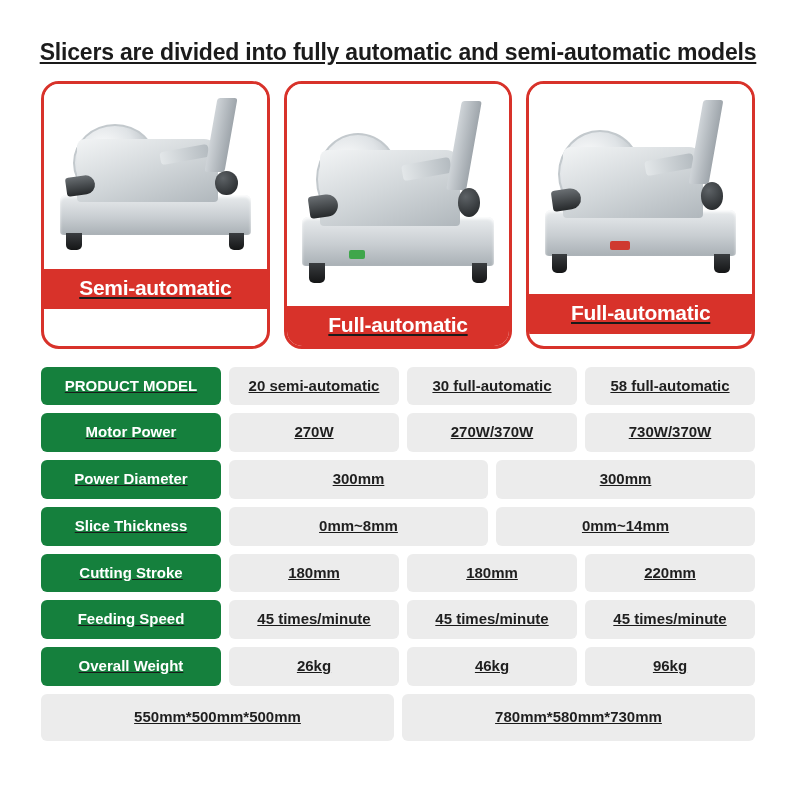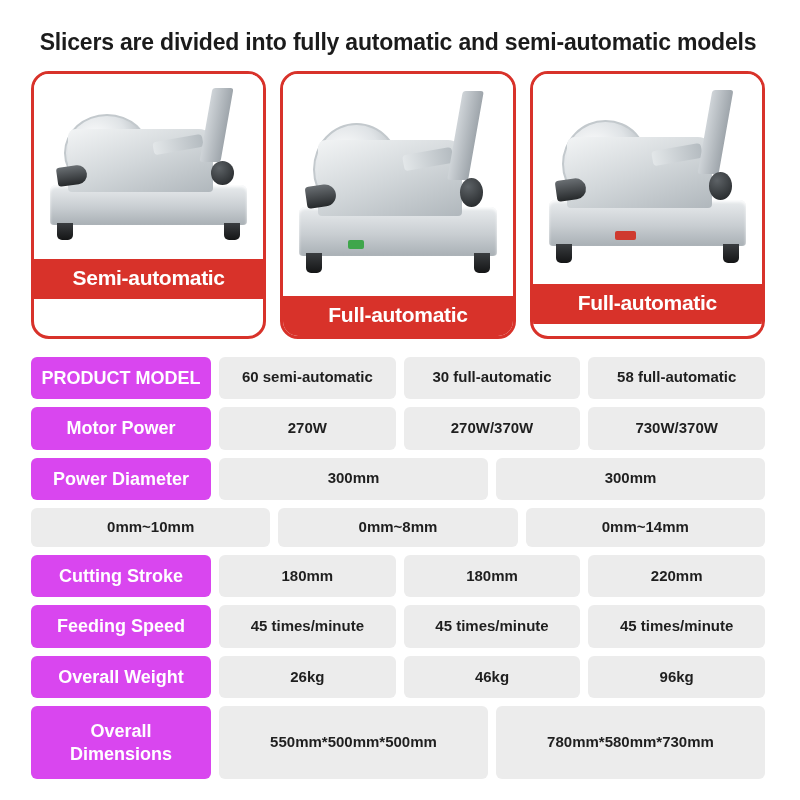--- a/index.html
+++ b/index.html
@@ -12,21 +12,22 @@
     height: 800px;
     font-family: "Liberation Sans", sans-serif;
     color: #1a1a1a;
     overflow: hidden;
   }
   .page {
     width: 796px;
     height: 800px;
     position: relative;
     box-sizing: border-box;
-    padding: 3px;
+    padding: 13px;
+    text-decoration: underline;
   }
   .headline {
     text-align: center;
     font-size: 23px;
     font-weight: 600;
     color: #1b1b1b;
     letter-spacing: -0.2px;
     padding: 26px 10px 14px 10px;
     line-height: 1.2;
   }
@@ -187,24 +188,24 @@
     justify-content: center;
     text-align: center;
     box-sizing: border-box;
     padding: 10px 6px;
     font-size: 15px;
     line-height: 1.25;
   }
   .label-cell {
     width: 180px;
     flex: 0 0 180px;
-    background: #d946ef;
+    background: #15803d;
     color: #ffffff;
     font-weight: 700;
-    font-size: 18px;
+    font-size: 15px;
   }
   .value-cell {
     flex: 1 1 0;
     background: #ececec;
     color: #1f1f1f;
     font-weight: 600;
   }
   .row.last .cell { padding-top: 14px; padding-bottom: 14px; }
 </style>
 </head>
@@ -268,40 +269,40 @@
       </div>
       <div class="caption">Full-automatic</div>
     </div>
 
   </div>
 
   <div class="table">
 
     <div class="row">
       <div class="cell label-cell">PRODUCT MODEL</div>
-      <div class="cell value-cell">60 semi-automatic</div>
+      <div class="cell value-cell">20 semi-automatic</div>
       <div class="cell value-cell">30 full-automatic</div>
       <div class="cell value-cell">58 full-automatic</div>
     </div>
 
     <div class="row">
       <div class="cell label-cell">Motor Power</div>
       <div class="cell value-cell">270W</div>
       <div class="cell value-cell">270W/370W</div>
       <div class="cell value-cell">730W/370W</div>
     </div>
 
     <div class="row">
       <div class="cell label-cell">Power Diameter</div>
       <div class="cell value-cell">300mm</div>
       <div class="cell value-cell">300mm</div>
     </div>
 
     <div class="row">
-      <div class="cell value-cell">0mm~10mm</div>
+      <div class="cell label-cell">Slice Thickness</div>
       <div class="cell value-cell">0mm~8mm</div>
       <div class="cell value-cell">0mm~14mm</div>
     </div>
 
     <div class="row">
       <div class="cell label-cell">Cutting Stroke</div>
       <div class="cell value-cell">180mm</div>
       <div class="cell value-cell">180mm</div>
       <div class="cell value-cell">220mm</div>
     </div>
@@ -314,20 +315,19 @@
     </div>
 
     <div class="row">
       <div class="cell label-cell">Overall Weight</div>
       <div class="cell value-cell">26kg</div>
       <div class="cell value-cell">46kg</div>
       <div class="cell value-cell">96kg</div>
     </div>
 
     <div class="row last">
-      <div class="cell label-cell">Overall Dimensions</div>
       <div class="cell value-cell">550mm*500mm*500mm</div>
       <div class="cell value-cell">780mm*580mm*730mm</div>
     </div>
 
   </div>
 
 </div>
 
 </body></html>

